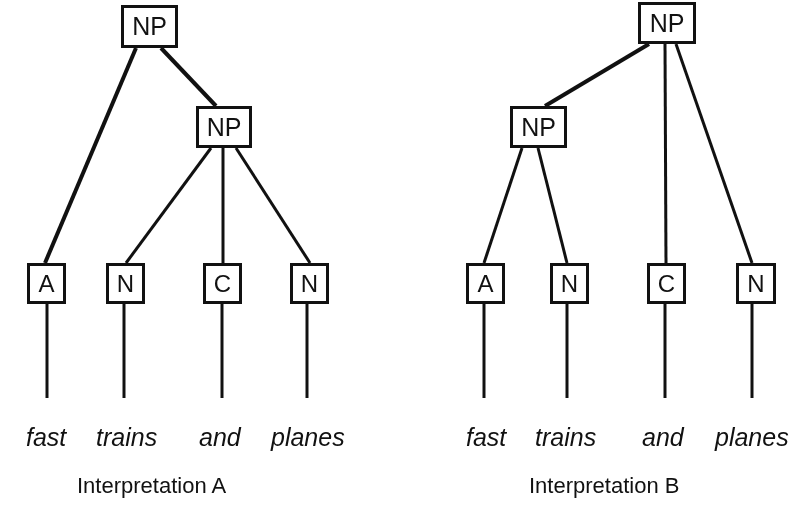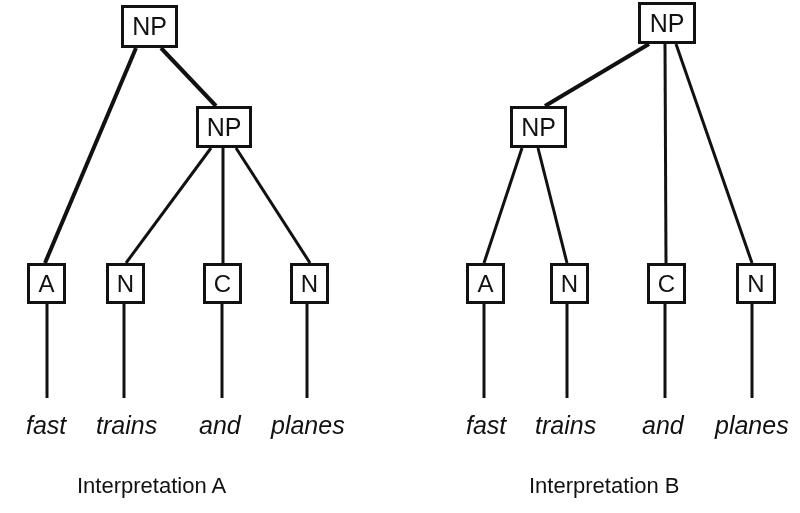--- a/index.html
+++ b/index.html
@@ -22,20 +22,21 @@
   }
   .node-box.leaf{font-size:24px;}
   .word{
     position:absolute;
     font-style:italic;
     font-size:25px;
     color:#111111;
     white-space:nowrap;
     font-family:"Liberation Sans", sans-serif;
     z-index:2;
+    margin-top:12px;
   }
   .caption{
     position:absolute;
     font-size:22px;
     color:#111111;
     white-space:nowrap;
     font-family:"Liberation Sans", sans-serif;
     z-index:2;
   }
 </style>

